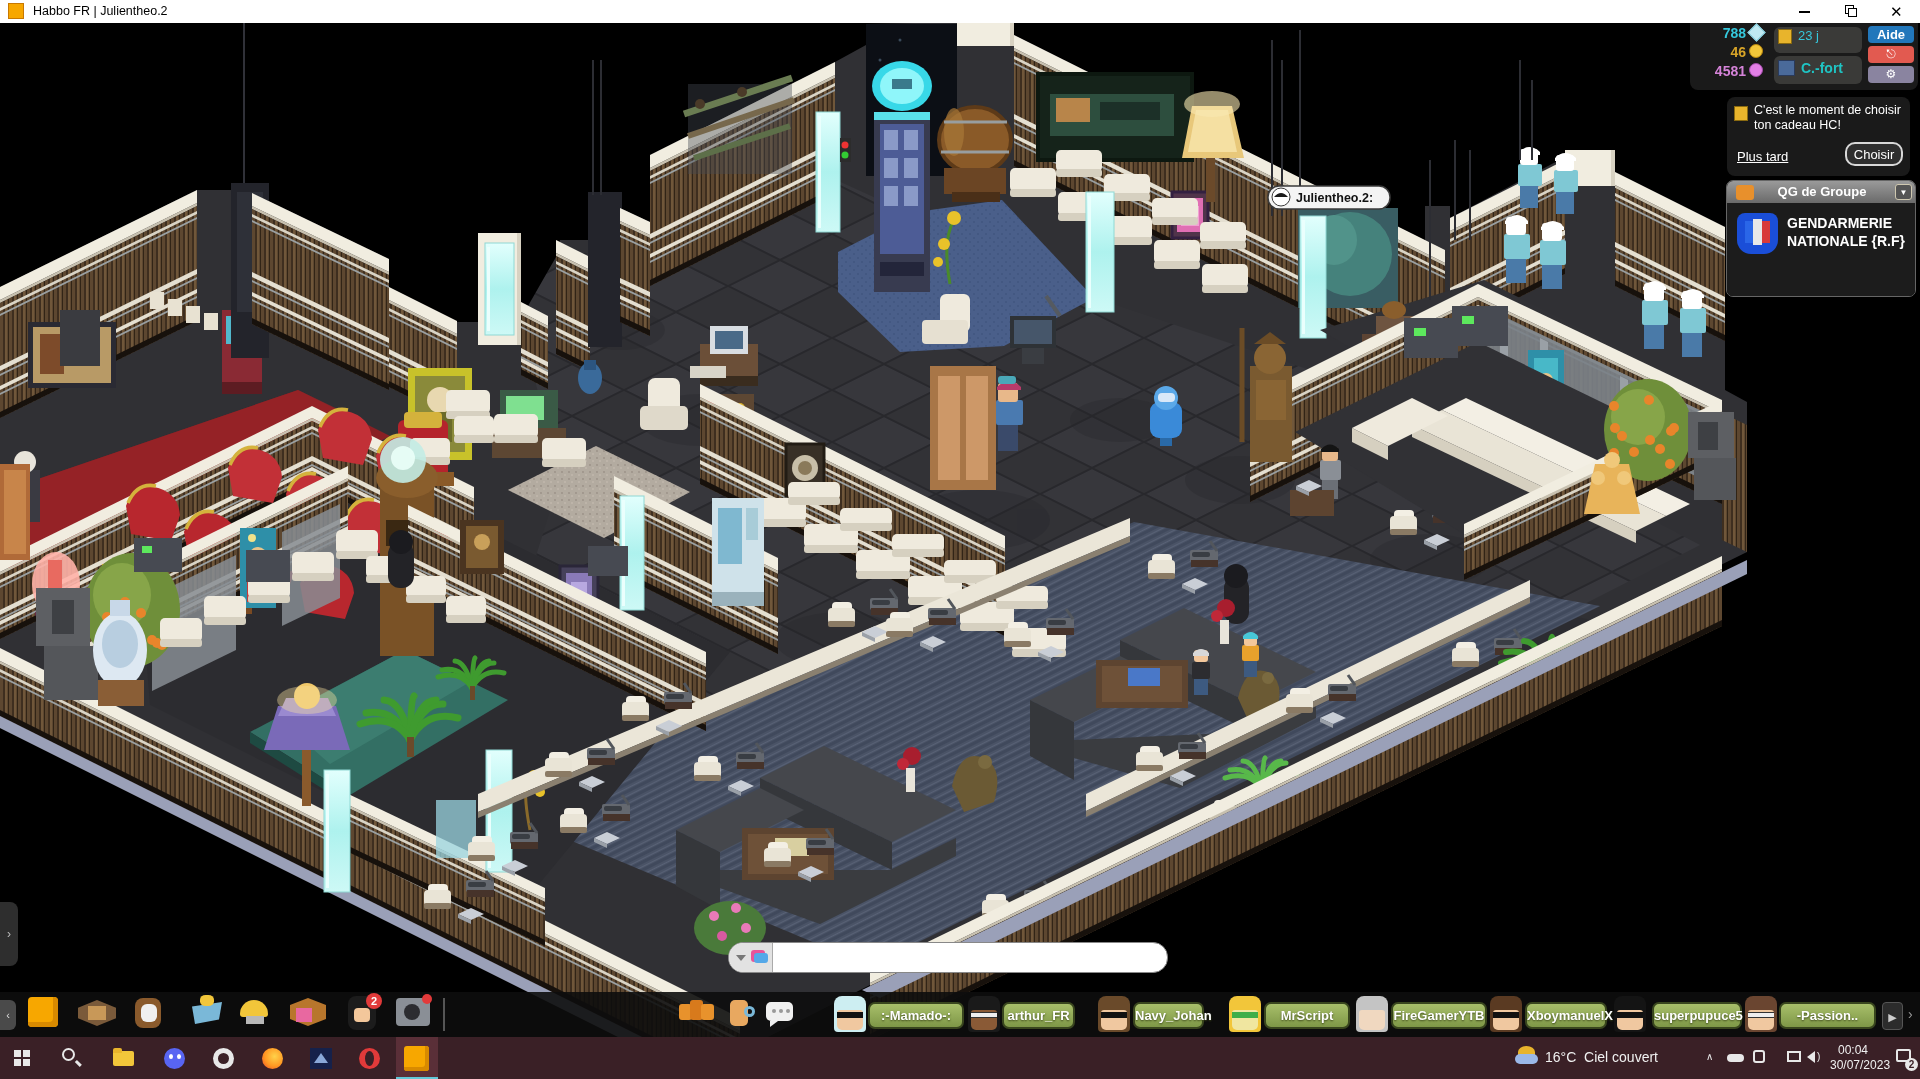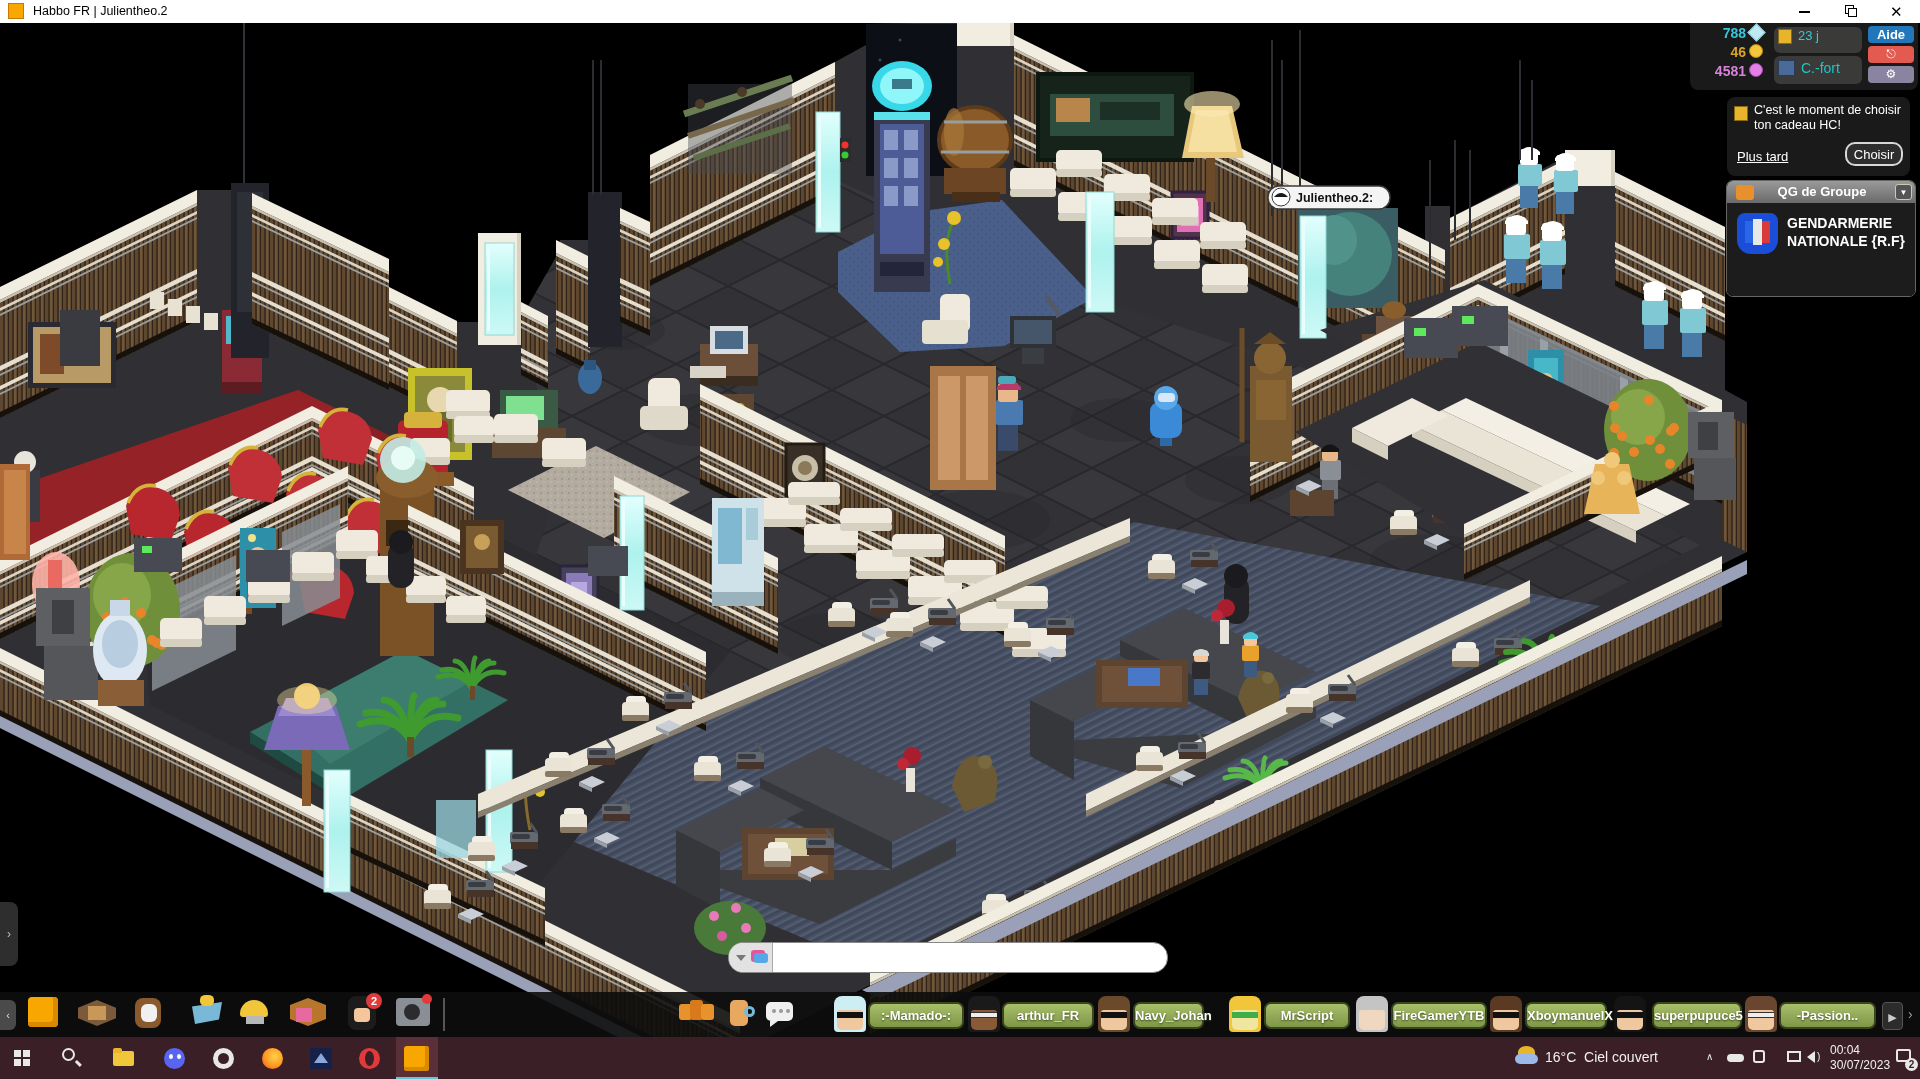--- a/index.html
+++ b/index.html
@@ -1106,21 +1106,21 @@
  <div class="abs" style="left:4px;top:40px;width:52px;text-align:right;color:#d583d8;font-size:14px;font-weight:bold">4581</div>
  <div class="abs" style="left:59px;top:40px;width:14px;height:14px;background:#e37fe6;border-radius:50%;border:1px solid #a04aa8"></div>
 
  <div class="abs" style="left:84px;top:4px;width:88px;height:26px;background:#3a3a38;border-radius:6px">
    <div class="abs" style="left:4px;top:2px;width:14px;height:15px;background:#e8b42c;border:1px solid #8a6a10"></div>
    <div class="abs" style="left:24px;top:1px;color:#35c8dc;font-size:13px;font-weight:normal">23 j</div>
  </div>
 
  <div class="abs" style="left:84px;top:33px;width:88px;height:28px;background:#3a3a38;border-radius:6px">
    <div class="abs" style="left:4px;top:4px;width:17px;height:16px;background:#4a6a9a;border:1px solid #2a3a5a"></div>
-   <div class="abs" style="left:27px;top:4px;color:#1fc4c4;font-size:14px;font-weight:normal">C.-fort</div>
+   <div class="abs" style="left:27px;top:4px;color:#1fc4c4;font-size:14px;font-weight:bold">C.-fort</div>
  </div>
 
  <div class="abs" style="left:178px;top:3px;width:46px;height:17px;background:#2277bb;border-radius:4px;color:#fff;font-size:13px;font-weight:bold;text-align:center;line-height:17px">Aide</div>
 
  <div class="abs" style="left:178px;top:23px;width:46px;height:17px;background:#e25a50;border-radius:4px;color:#fff;text-align:center;font-size:12px;line-height:16px">⎋</div>
 
  <div class="abs" style="left:178px;top:43px;width:46px;height:17px;background:#8a84a0;border-radius:4px;color:#fff;text-align:center;font-size:12px;line-height:17px">⚙</div>
 </div>
 
 <div class="panel" style="left:1727px;top:97px;width:183px;height:79px">
@@ -1206,21 +1206,21 @@
  <div class="abs" style="left:766px;top:10px;width:27px;height:19px;background:#f0f0f0;border-radius:5px"></div>
  <div class="abs" style="left:770px;top:29px;width:8px;height:6px;background:#f0f0f0;clip-path:polygon(0 0,100% 0,0 100%)"></div>
  <div class="abs" style="left:772px;top:17px;width:4px;height:4px;background:#999;border-radius:50%;box-shadow:7px 0 0 #999,14px 0 0 #999"></div>
 </div>
 
 <div class="chip" style="left:868px;top:1002px;width:96px">:-Mamado-:</div>
 <div class="abs" style="left:834px;top:996px;width:32px;height:36px;background:#cdeef2;border-radius:8px 8px 4px 4px"></div>
 <div class="abs" style="left:837px;top:1010px;width:26px;height:20px;background:#f0c8a0;border-radius:3px 3px 5px 5px"></div>
 <div class="abs" style="left:837px;top:1012px;width:26px;height:6px;background:#111"></div>
 
-<div class="chip" style="left:1002px;top:1002px;width:92px">arthur_FR</div>
+<div class="chip" style="left:1002px;top:1002px;width:73px">arthur_FR</div>
 <div class="abs" style="left:968px;top:996px;width:32px;height:36px;background:#1a1a1a;border-radius:8px 8px 4px 4px"></div>
 <div class="abs" style="left:971px;top:1010px;width:26px;height:20px;background:#8a5a36;border-radius:3px 3px 5px 5px"></div>
 <div class="abs" style="left:971px;top:1012px;width:26px;height:6px;background:#eee;border-top:1px solid #333;border-bottom:1px solid #333"></div>
 
 <div class="chip" style="left:1133px;top:1002px;width:71px">Navy_Johan</div>
 <div class="abs" style="left:1098px;top:996px;width:32px;height:36px;background:#6a4a2a;border-radius:8px 8px 4px 4px"></div>
 <div class="abs" style="left:1101px;top:1010px;width:26px;height:20px;background:#f0c8a0;border-radius:3px 3px 5px 5px"></div>
 <div class="abs" style="left:1101px;top:1012px;width:26px;height:6px;background:#111"></div>
 
 <div class="chip" style="left:1264px;top:1002px;width:86px">MrScript</div>
@@ -1286,17 +1286,17 @@
 
  <div class="abs" style="left:1727px;top:17px;width:17px;height:8px;background:#e8e8e8;border-radius:5px"></div>
 
  <div class="abs" style="left:1753px;top:13px;width:12px;height:13px;border:2px solid #e8e8e8;border-radius:3px"></div>
 
  <div class="abs" style="left:1787px;top:14px;width:14px;height:11px;border:2px solid #e8e8e8"></div>
 
  <div class="abs" style="left:1807px;top:14px;width:0;height:0;border-top:6px solid transparent;border-bottom:6px solid transparent;border-right:8px solid #e8e8e8"></div>
  <div class="abs" style="left:1817px;top:14px;color:#e8e8e8;font-size:10px">)</div>
 
- <div class="abs" style="left:1830px;top:6px;width:46px;color:#f0f0f0;font-size:12px;text-align:left;line-height:15px">00:04<br>30/07/2023</div>
+ <div class="abs" style="left:1830px;top:6px;width:46px;color:#f0f0f0;font-size:12px;text-align:center;line-height:15px">00:04<br>30/07/2023</div>
 
  <div class="abs" style="left:1896px;top:12px;width:15px;height:13px;border:2px solid #e8e8e8;border-radius:2px"></div>
  <div class="abs" style="left:1905px;top:21px;width:13px;height:13px;background:#e8e8e8;border-radius:50%;color:#3a2026;font-size:10px;font-weight:bold;text-align:center;line-height:13px">2</div>
 </div>
 
 </body></html>

